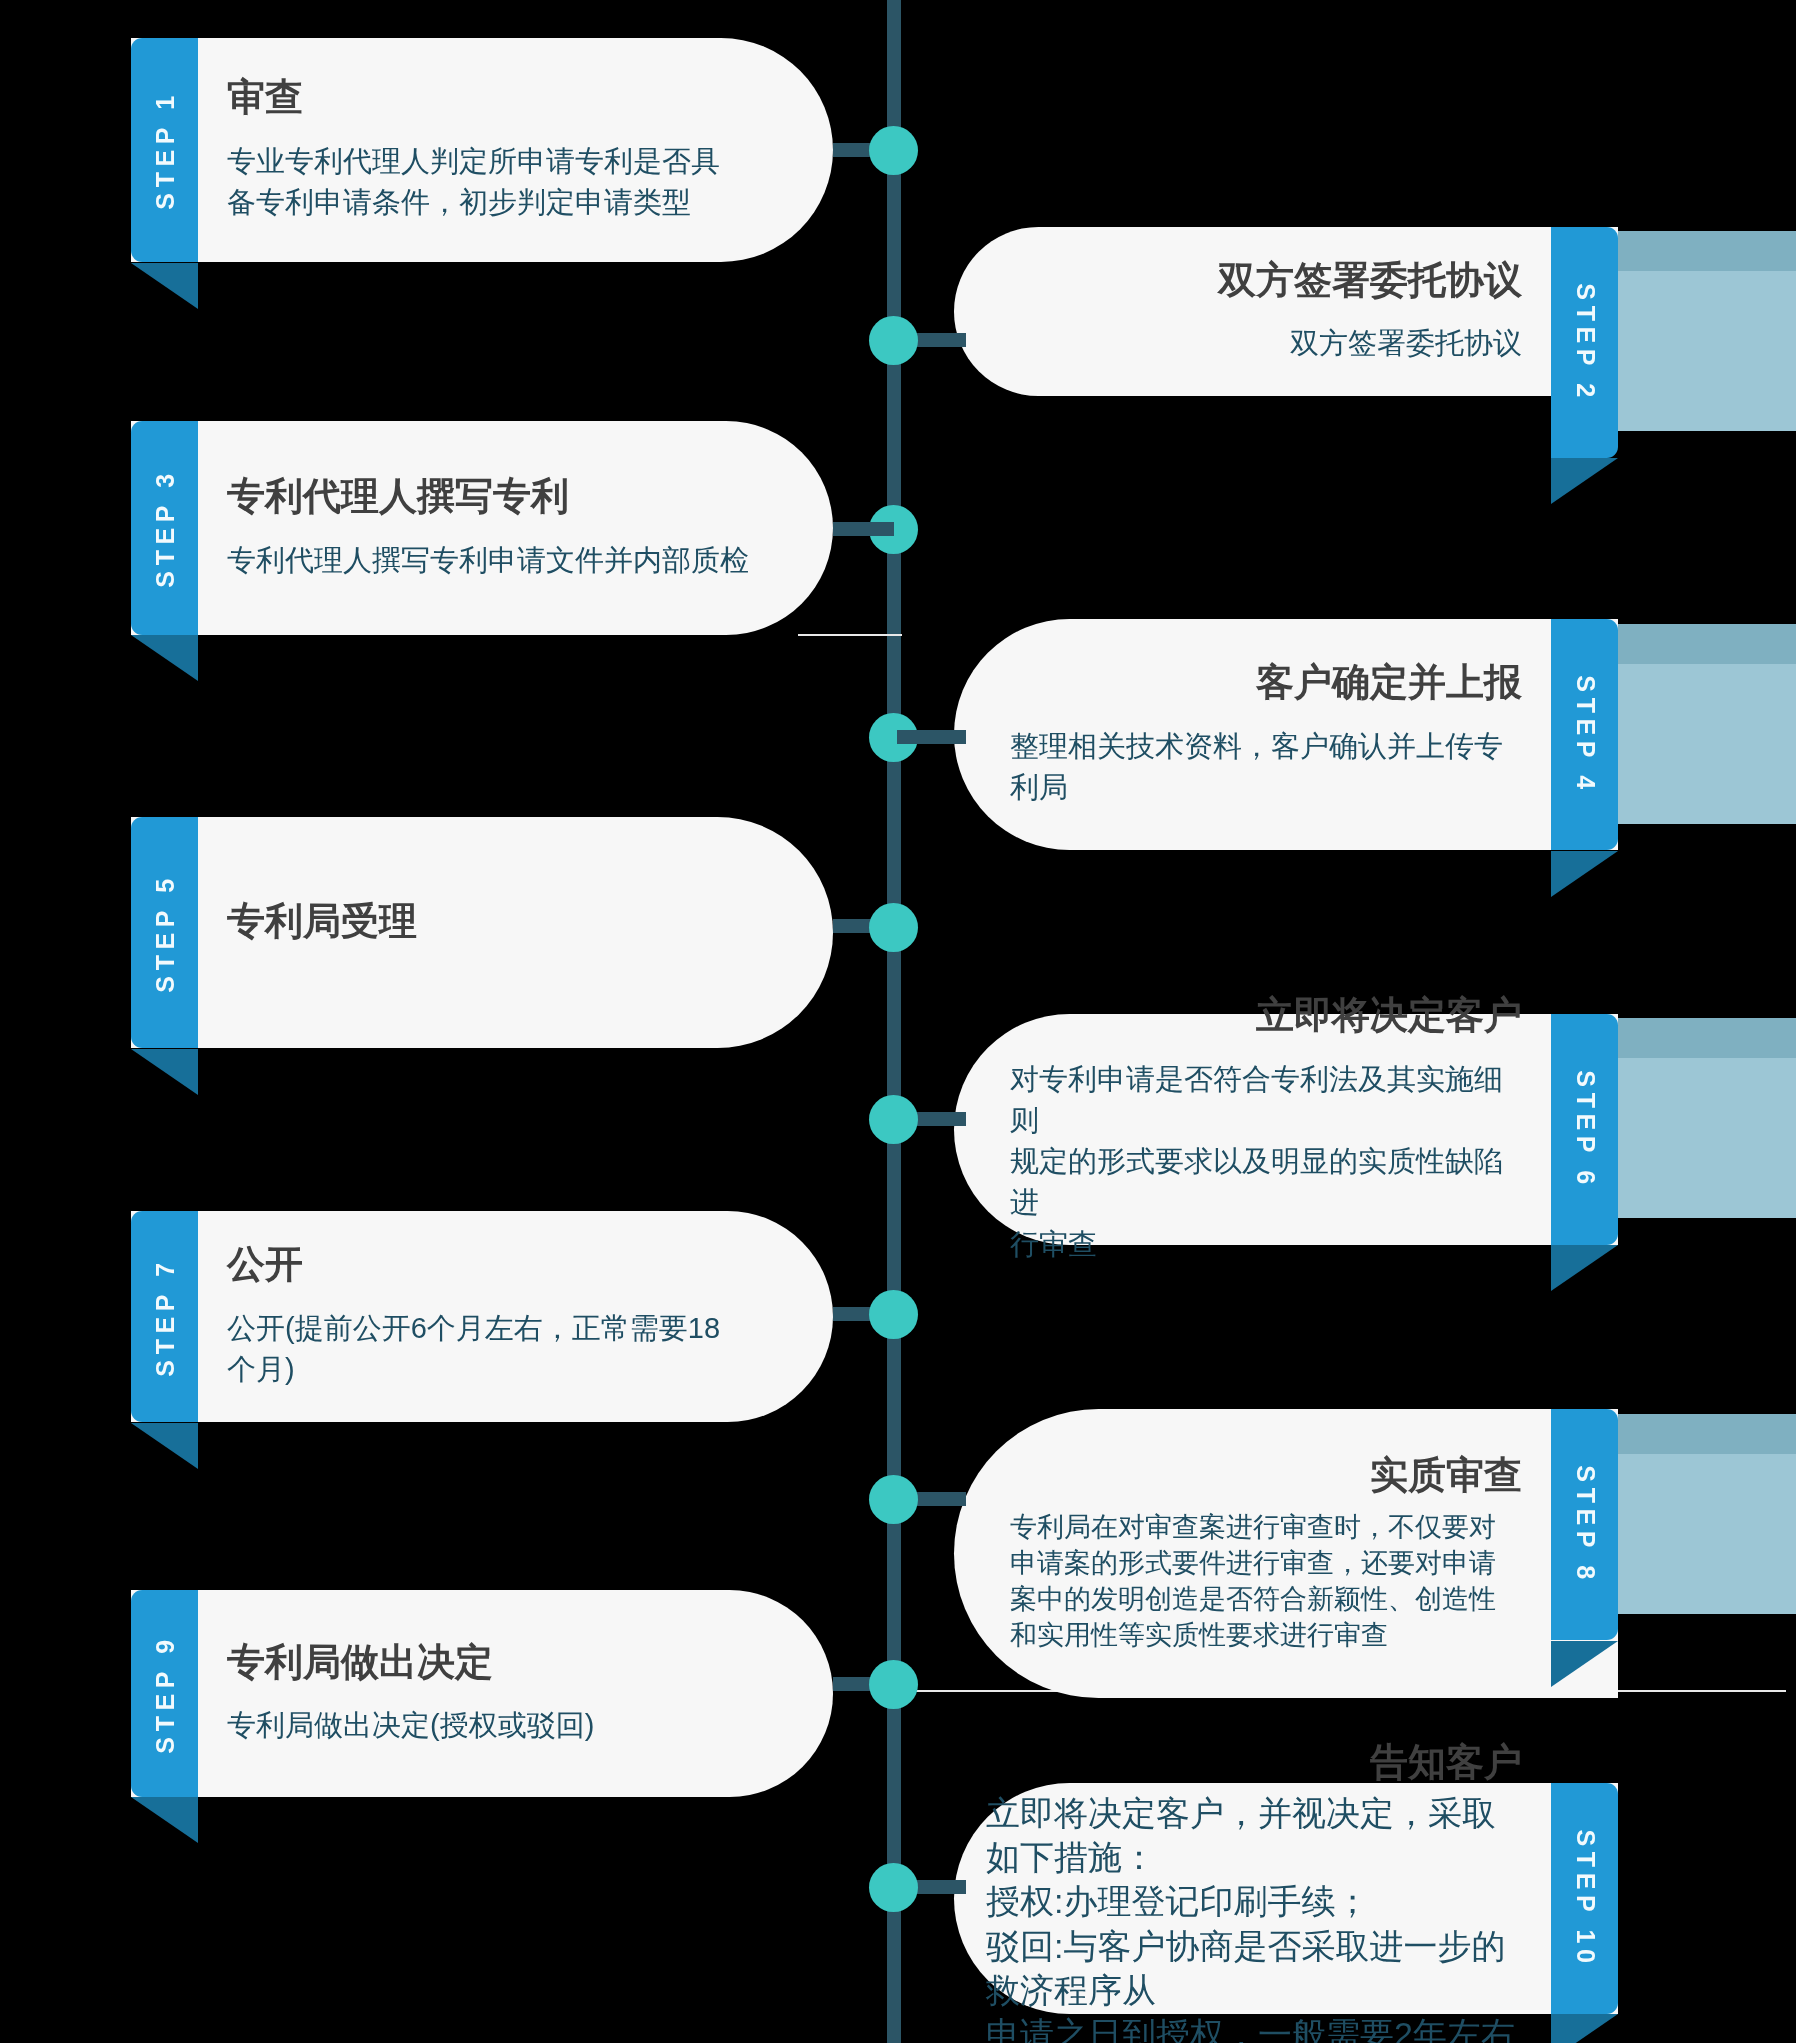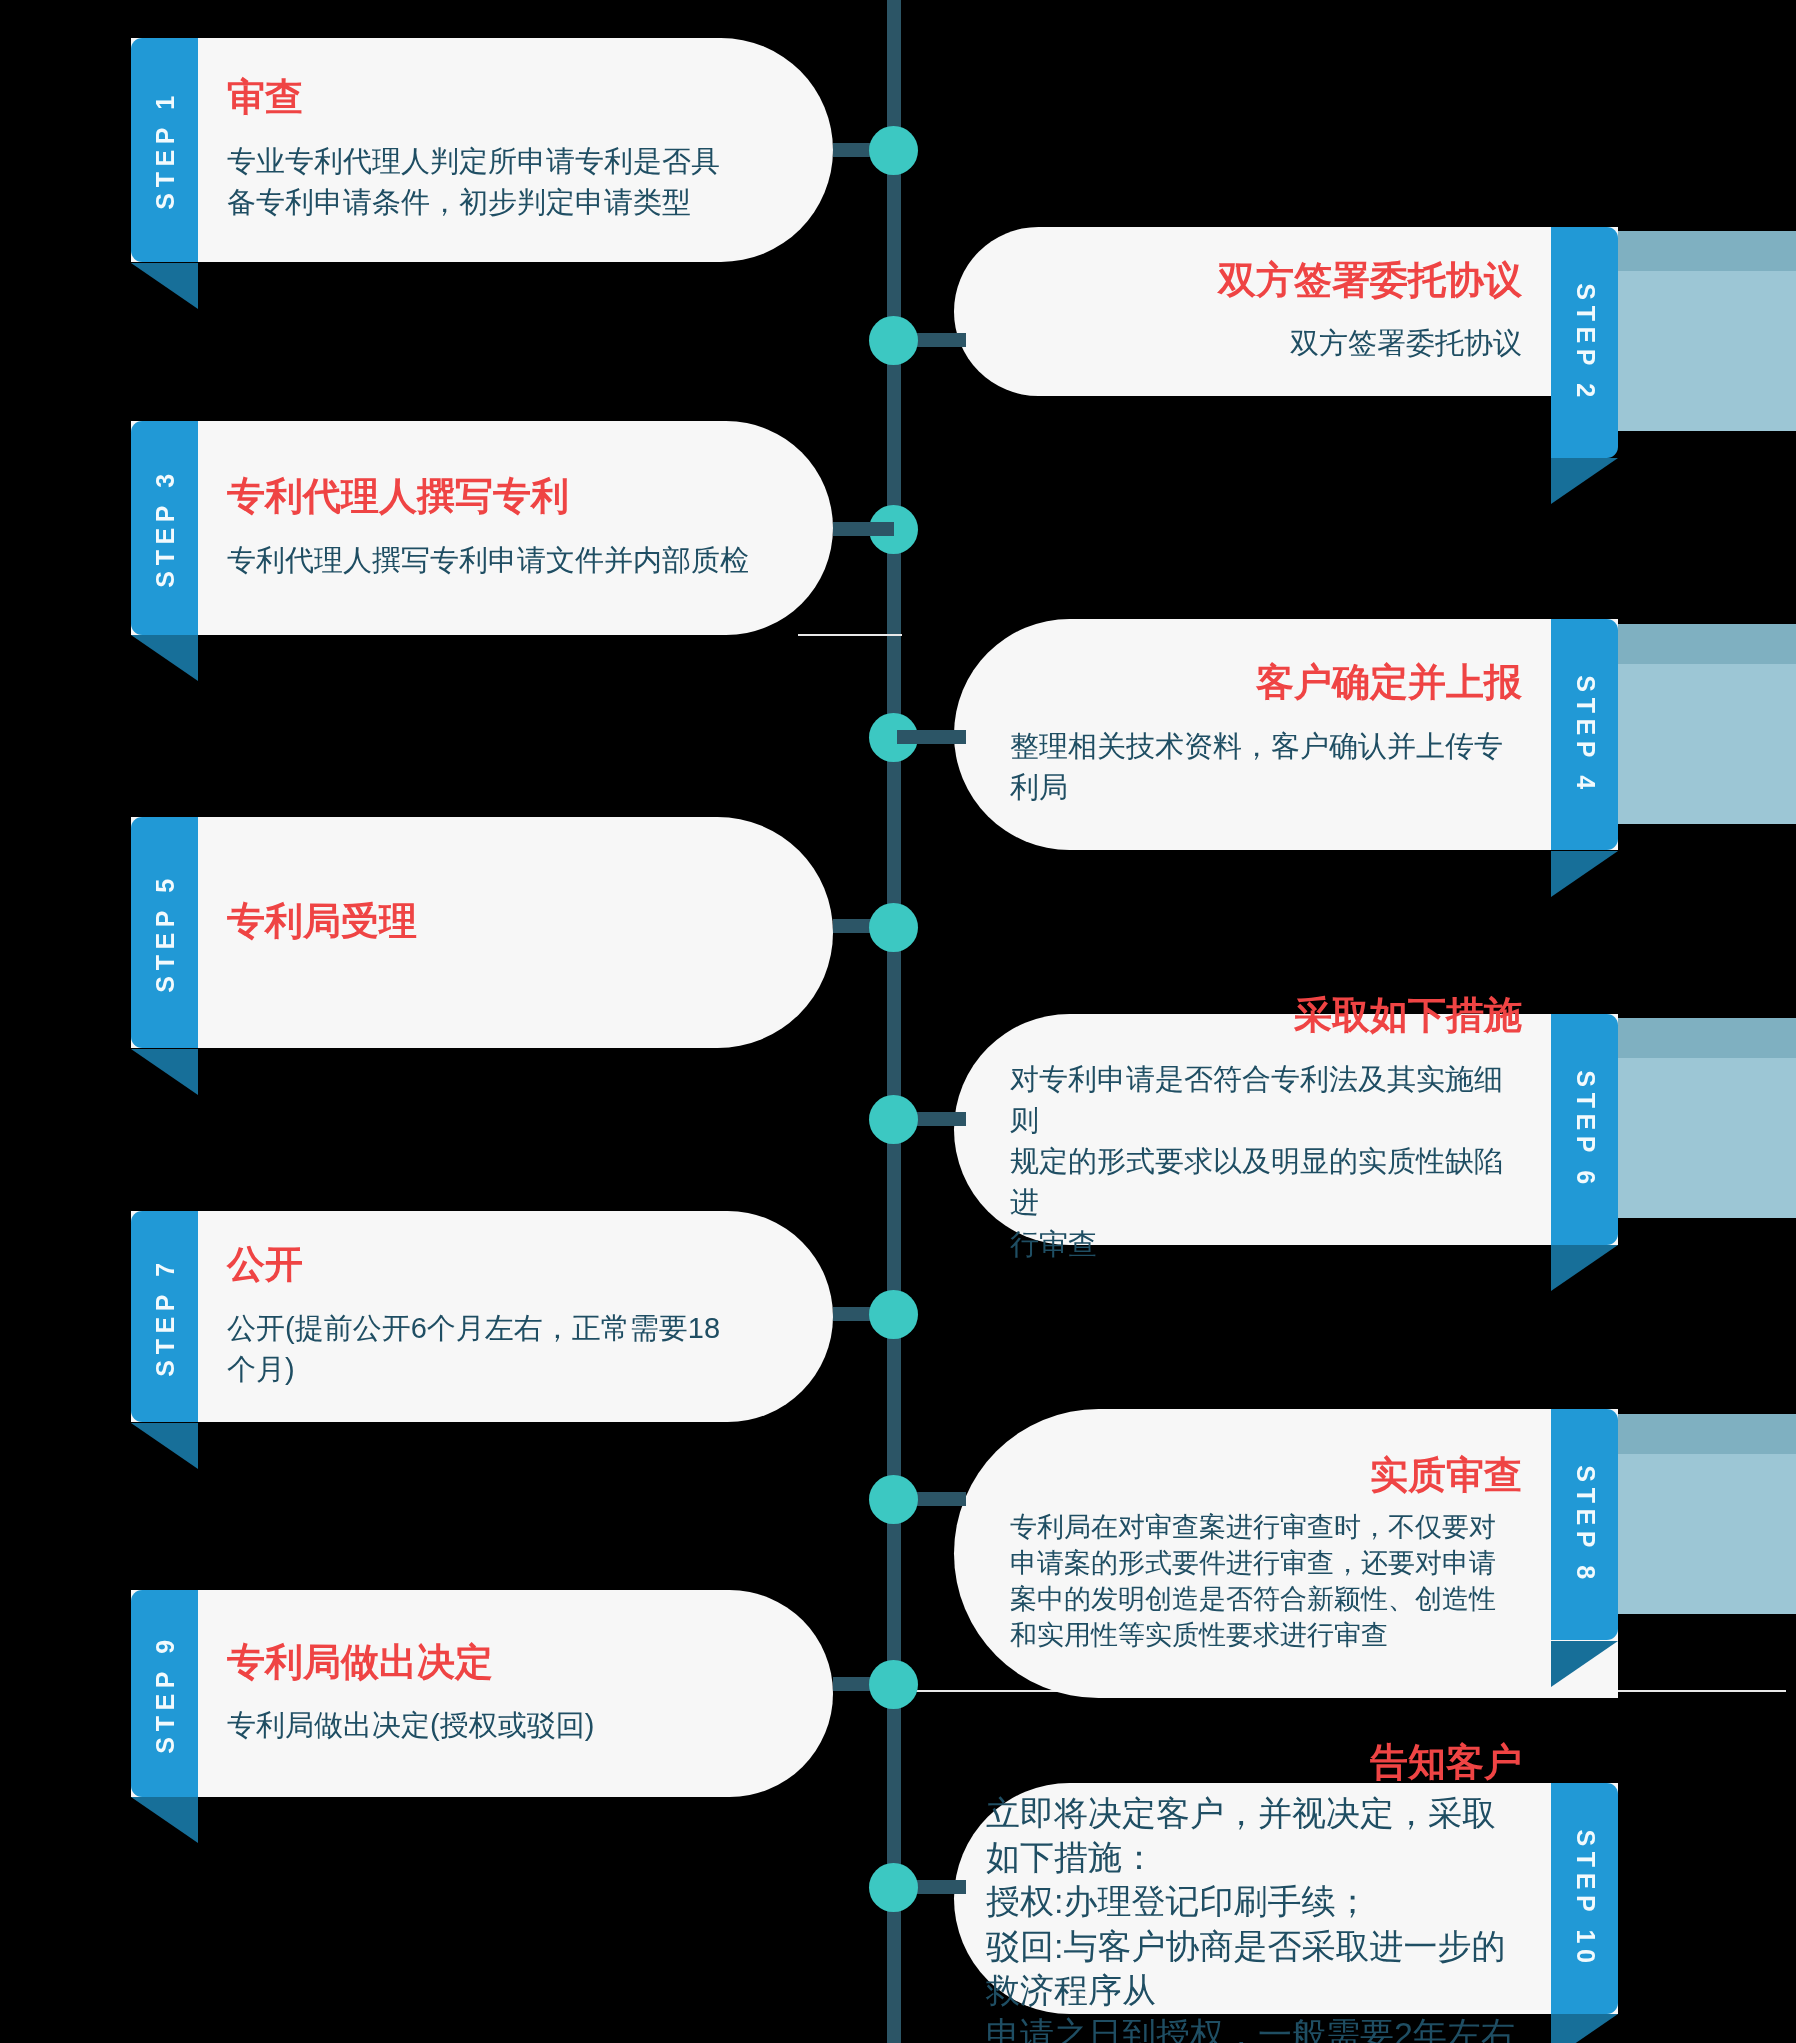--- a/index.html
+++ b/index.html
@@ -117,21 +117,21 @@
     flex: 1;
     display: flex;
     flex-direction: column;
     justify-content: center;
   }
   .card.left  .card-body { padding: 0 56px 0 96px; align-items: flex-start; text-align: left;  }
   .card.right .card-body { padding: 0 96px 0 56px; align-items: flex-end;   text-align: right; }
   .card.right .card-body .desc { text-align: left; width: 100%; }
 
   .title {
-    color: #ef4444;
+    color: #404040;
     font-weight: 700;
     font-size: 38px;
     line-height: 1.15;
     margin-bottom: 21px;
     white-space: nowrap;
   }
   .desc {
     color: #1F4E63;
     font-weight: 400;
     font-size: 29px;
@@ -217,21 +217,21 @@
     </div>
   </div>
   <div class="fold left" style="left:131px; top:1049px;"></div>
   <div class="stub" style="left:833px; top:919px; width:61px;"></div>
   <div class="node" style="left:869px; top:903px;"></div>
 
   <div class="slab-top" style="left:1618px; top:1018px; width:178px; height:40px;"></div>
   <div class="slab" style="left:1618px; top:1058px; width:178px; height:160px;"></div>
   <div class="card right" style="left:954px; top:1014px; width:664px; height:231px;">
     <div class="card-body">
-      <div class="title">采取如下措施</div>
+      <div class="title">立即将决定客户</div>
       <div class="desc">对专利申请是否符合专利法及其实施细则
 规定的形式要求以及明显的实质性缺陷进
 行审查</div>
     </div>
     <div class="tab right" style="height:231px;">
       <span class="tab-label">STEP 6</span>
     </div>
   </div>
   <div class="fold right" style="right:178px; top:1245px;"></div>
   <div class="stub" style="left:897px; top:1112px; width:69px;"></div>

